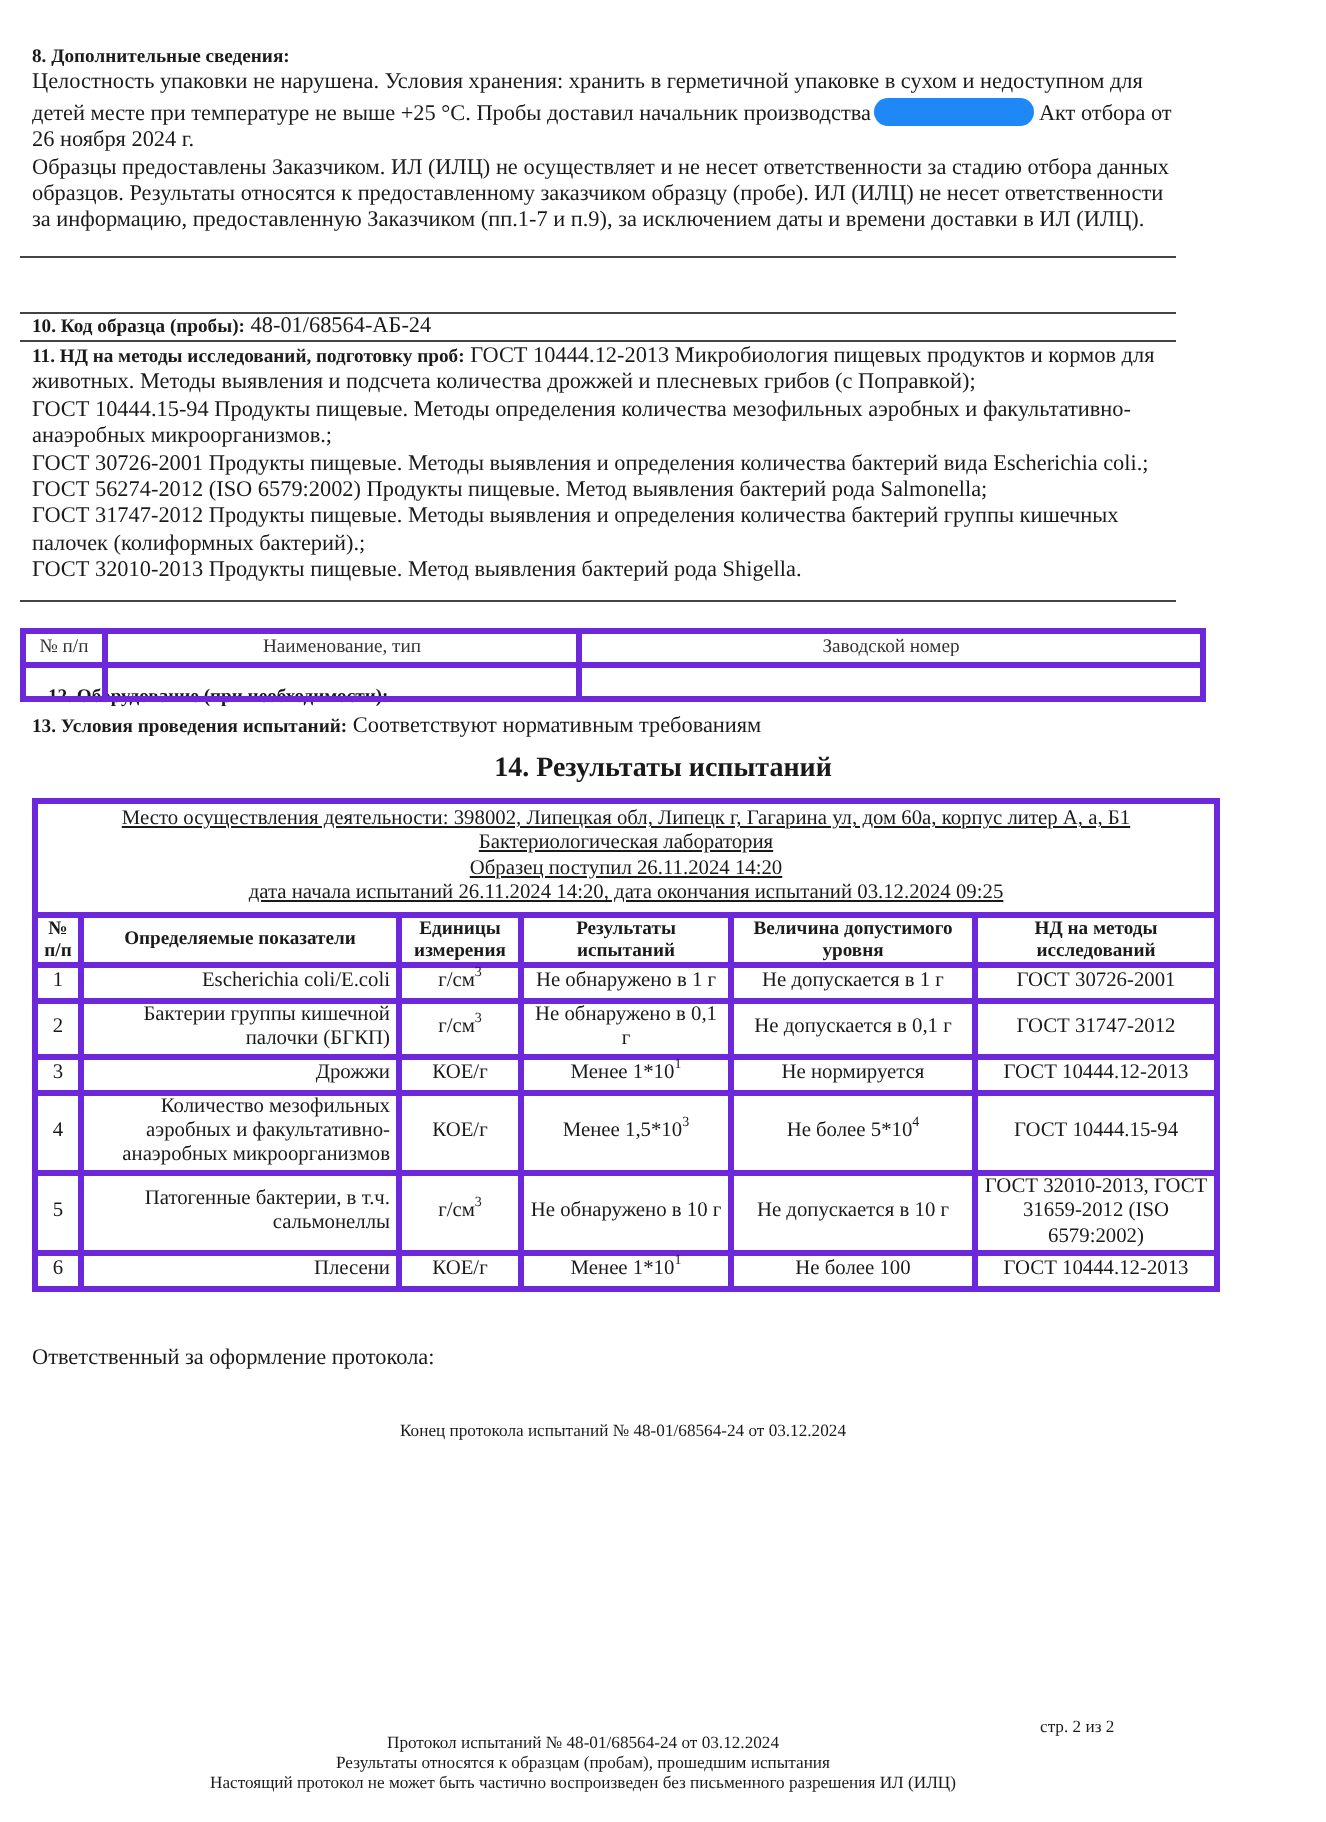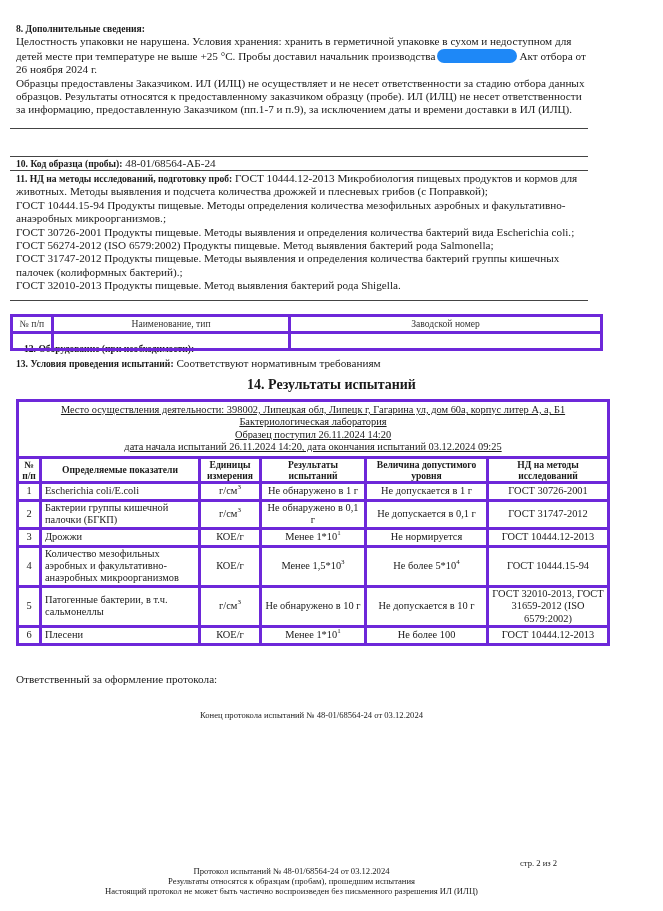--- a/index.html
+++ b/index.html
@@ -20,21 +20,21 @@
   .redact.r2 { width: 60px; }
   table { border-collapse: collapse; }
   td, th { border: 3px solid #6d28d9; padding: 0 3px; font-weight: normal; }
   .equip { position: absolute; left: 10px; top: 314px; width: 593px; font-size: 9.6px; color: #333; }
   .equip td { height: 14px; text-align: center; }
   .res-title { position: absolute; left: 0; width: 663px; top: 378px; text-align: center; font-size: 14px; font-weight: bold; }
   .res { position: absolute; left: 16px; top: 399px; width: 594px; font-size: 10.4px; line-height: 12.4px; }
   .res .head td { text-align: center; padding: 2px 4px; text-decoration: underline; }
   .res .colh td { text-align: center; font-weight: bold; font-size: 9.6px; line-height: 11px; }
   .res .row td { text-align: center; }
-  .res .row td.ind { text-align: left; }
+  .res .row td.ind { text-align: right; }
   sup { font-size: 7px; vertical-align: 5px; line-height: 0; }
   .footer { position: absolute; left: 0; width: 663px; text-align: center; font-size: 8.6px; line-height: 10px; }
 </style>
 </head>
 <body>
 
 <div class="page">
 
   <div class="sec" style="top:22px;">
     <div class="b sm">8. Дополнительные сведения:</div>

